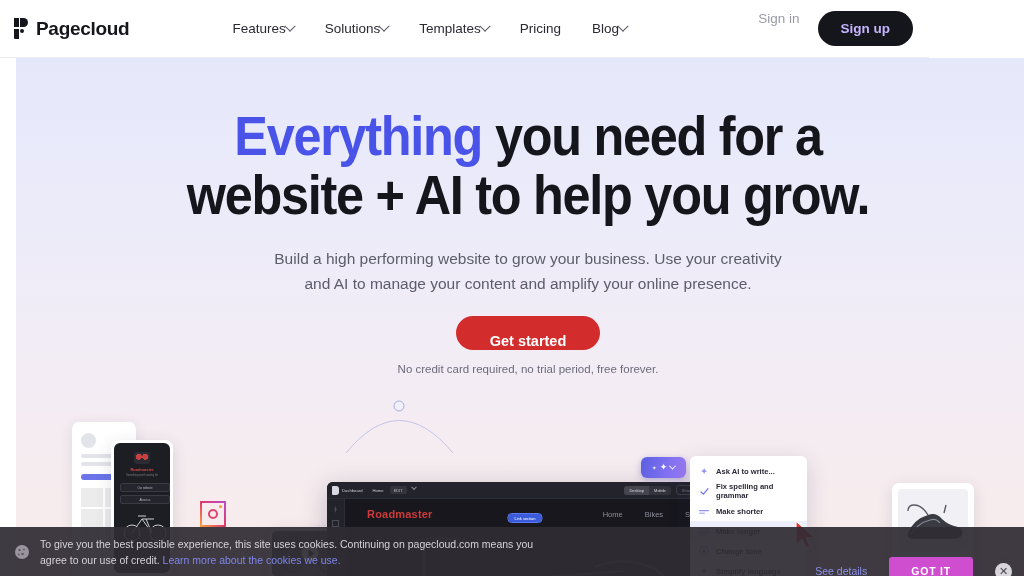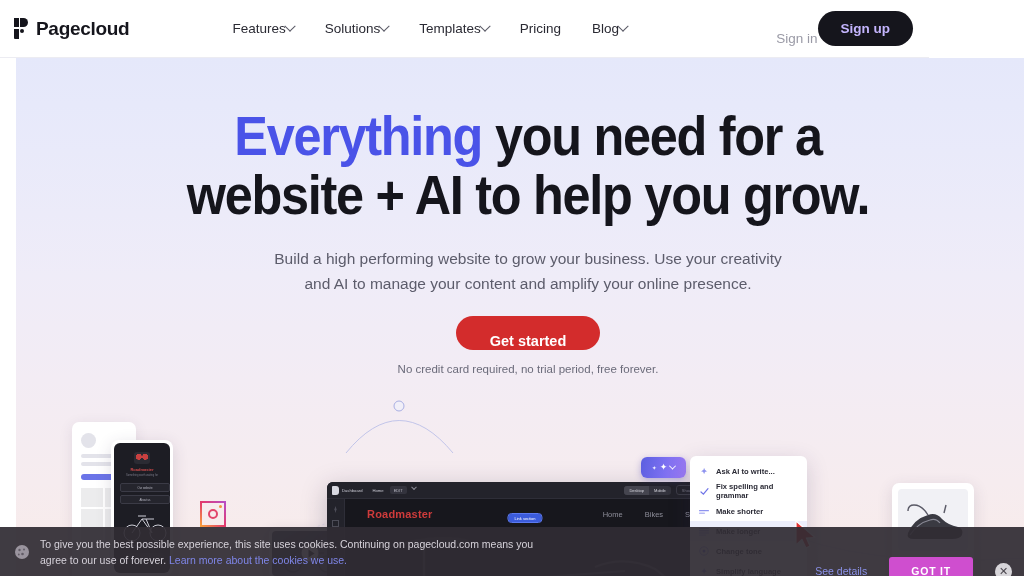--- a/index.html
+++ b/index.html
@@ -44,21 +44,21 @@
     font-size: 13.5px; color: #2a2a33; cursor: pointer;
     white-space: nowrap;
   }
   .chev {
     width: 8px; height: 8px;
     border-right: 1.4px solid #5a5a66;
     border-bottom: 1.4px solid #5a5a66;
     transform: rotate(45deg) translate(-2px,-2px);
   }
   .header-right {
-    margin-left: auto; display: flex; align-items: flex-end; 
+    margin-left: auto; display: flex; align-items: flex-start; gap: 18px;
     margin-right: 16px;
   }
   .signin { font-size: 13.5px; color: #9a9aa6; cursor: pointer; }
   .signup {
     background: #15151c; color: #c4b5fd;
     font-size: 13.5px; font-weight: 600;
     padding: 10px 23px; border-radius: 22px;
     border: none; cursor: pointer;
     font-family: "Liberation Sans", sans-serif;
   }
@@ -538,20 +538,20 @@
 <div class="cookie">
   <svg class="cookie-ck" viewBox="0 0 16 16">
     <circle cx="8" cy="8" r="7" fill="#b9b3bd"></circle>
     <circle cx="5.5" cy="6" r="1.2" fill="#6d6773"></circle>
       <circle cx="10" cy="5.5" r="1" fill="#6d6773"></circle>
     <circle cx="8.5" cy="10" r="1.3" fill="#6d6773"></circle>
       <circle cx="4.8" cy="10.5" r=".9" fill="#6d6773"></circle>
   </svg>
   <div class="cookie-text">
     <span>To give you the best possible experience, this site uses cookies. Continuing on pagecloud.com means you agree to</span>
-    <span>our use of forever. </span><a class="cookie-link" href="#">Learn more about the cookies we use.</a>
+    <span>our use of credit. </span><a class="cookie-link" href="#">Learn more about the cookies we use.</a>
   </div>
   <div class="cookie-right">
     <span class="see-details">See details</span>
     <button class="got-it">GOT IT</button>
     <span class="close-x">✕</span>
   </div>
 </div>
 
 </body></html>

